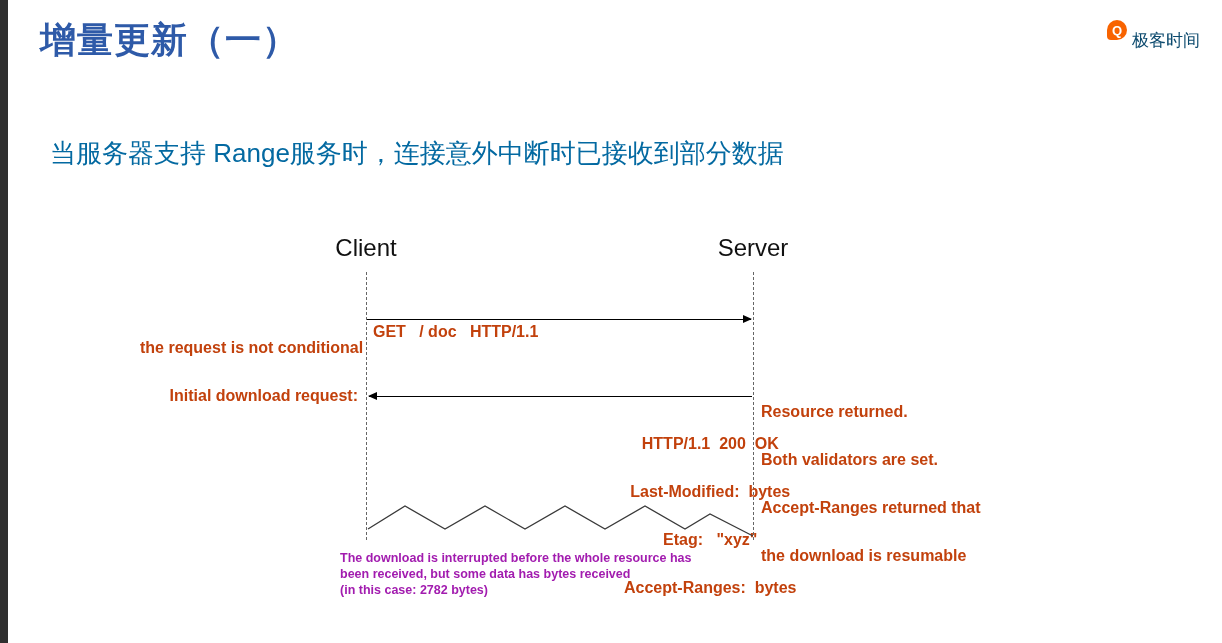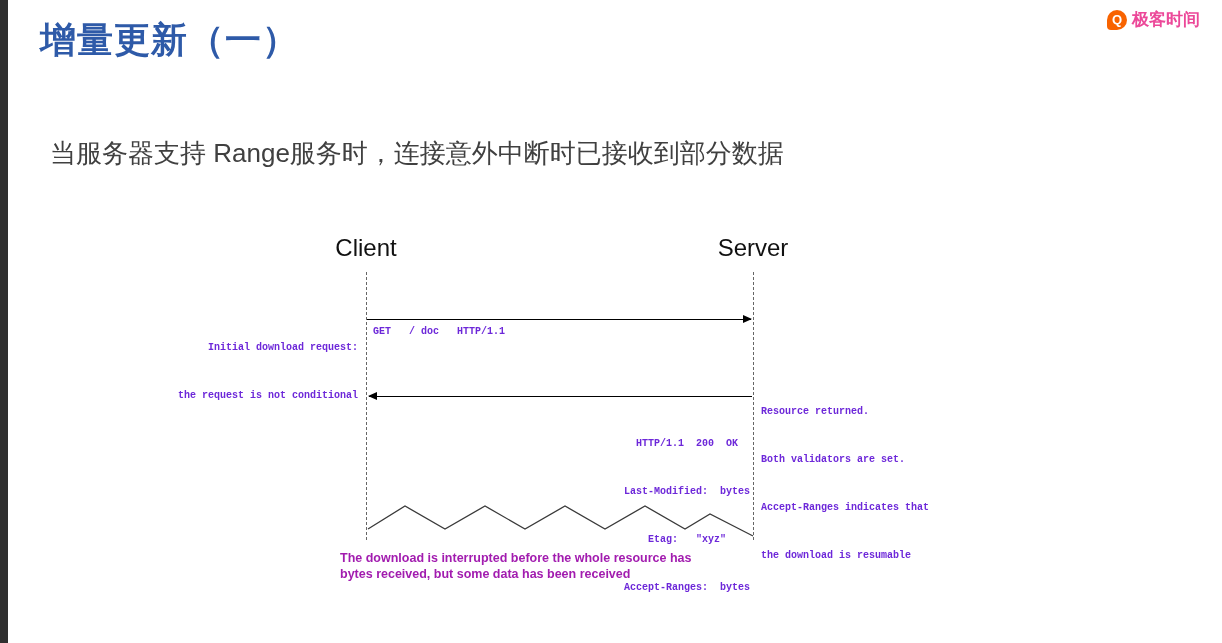--- a/index.html
+++ b/index.html
@@ -29,42 +29,42 @@
   }
   .brand-icon {
     width:20px; height:20px;
     border-radius:50% 50% 50% 4px;
     background:#f86300;
     color:#ffffff;
     font-size:13px; font-weight:bold;
     display:flex; align-items:center; justify-content:center;
   }
   .brand-name {
-    font-size:17px; font-weight:bold; color:#ec4899;
+    font-size:17px; font-weight:normal; color:#0c4a6e;margin-top:21px;
   }
   .subtitle {
     position:absolute; left:50px; top:136px;
-    font-size:26px; color:#404040;
+    font-size:26px; color:#0369a1;
   }
   .diagram { position:absolute; left:0; top:0; width:100%; height:100%; }
   .actor-label {
     position:absolute; width:120px; text-align:center;
     font-size:24px; color:#111111;
   }
   .client-label { left:306px; top:234px; }
   .server-label { left:693px; top:234px; }
   .lifeline {
     position:absolute; top:272px; height:268px; width:0;
     border-left:1px dashed #666666;
   }
   .client-line { left:366px; }
   .server-line { left:753px; }
   .anno {
-    font-size:10px; line-height:16px; color:#6d28d9;
-    position:absolute; white-space:pre;font-family:Liberation Mono, monospace;
+    font-size:16px; line-height:16px; color:#c2410c;
+    position:absolute; white-space:pre;
   }
   .request-anno { left:140px; top:308px; width:218px; text-align:right; font-weight:600; }
   .response-anno { left:761px; top:372px; text-align:left; font-weight:600; }
   .request-line-text { left:373px; top:324px; font-weight:600; }
   .response-headers { left:624px; top:404px; font-weight:600;text-align:center; }
   .caption {
     position:absolute; left:340px; top:550px; width:440px;
     text-align:left; font-size:12.5px; line-height:16px;
     color:#a21caf; font-weight:600;
   }
@@ -108,47 +108,48 @@
 
   <div class="diagram">
 
     <div class="actor-label server-label">Server</div>
     <div class="actor-label client-label">Client</div>
 
     <div class="lifeline client-line"></div>
     <div class="lifeline server-line"></div>
 
     <div class="anno request-anno">
+      <div>the request is not conditional</div>
       <div>Initial download request:</div>
-      <div>the request is not conditional</div>
     </div>
 
     <div class="arrow arrow-right request-arrow"></div>
 
     <div class="anno request-line-text">GET   / doc   HTTP/1.1</div>
 
     <div class="arrow arrow-left response-arrow"></div>
 
     <div class="anno response-anno">
       <div>Resource returned.</div>
       <div>Both validators are set.</div>
-      <div>Accept-Ranges indicates that</div>
+      <div>Accept-Ranges returned that</div>
       <div>the download is resumable</div>
     </div>
 
     <div class="anno response-headers">
       <div>HTTP/1.1  200  OK</div>
       <div>Last-Modified:  bytes</div>
       <div>Etag:   "xyz"</div>
       <div>Accept-Ranges:  bytes</div>
     </div>
 
     <svg class="zigzag" width="400" height="50" viewBox="0 0 400 50">
       <polyline points="8,34 45,11 85,34 125,11 165,34 205,11 245,34 285,11 325,34 350,19 393,41" fill="none" stroke="#3a3a3a" stroke-width="1.3"></polyline>
     </svg>
 
     <div class="caption">
       <div>The download is interrupted before the whole resource has</div>
-      <div>bytes received, but some data has been received</div>
+      <div>been received, but some data has bytes received</div>
+      <div>(in this case: 2782 bytes)</div>
     </div>
 
   </div>
 </div>
 
 </body></html>

